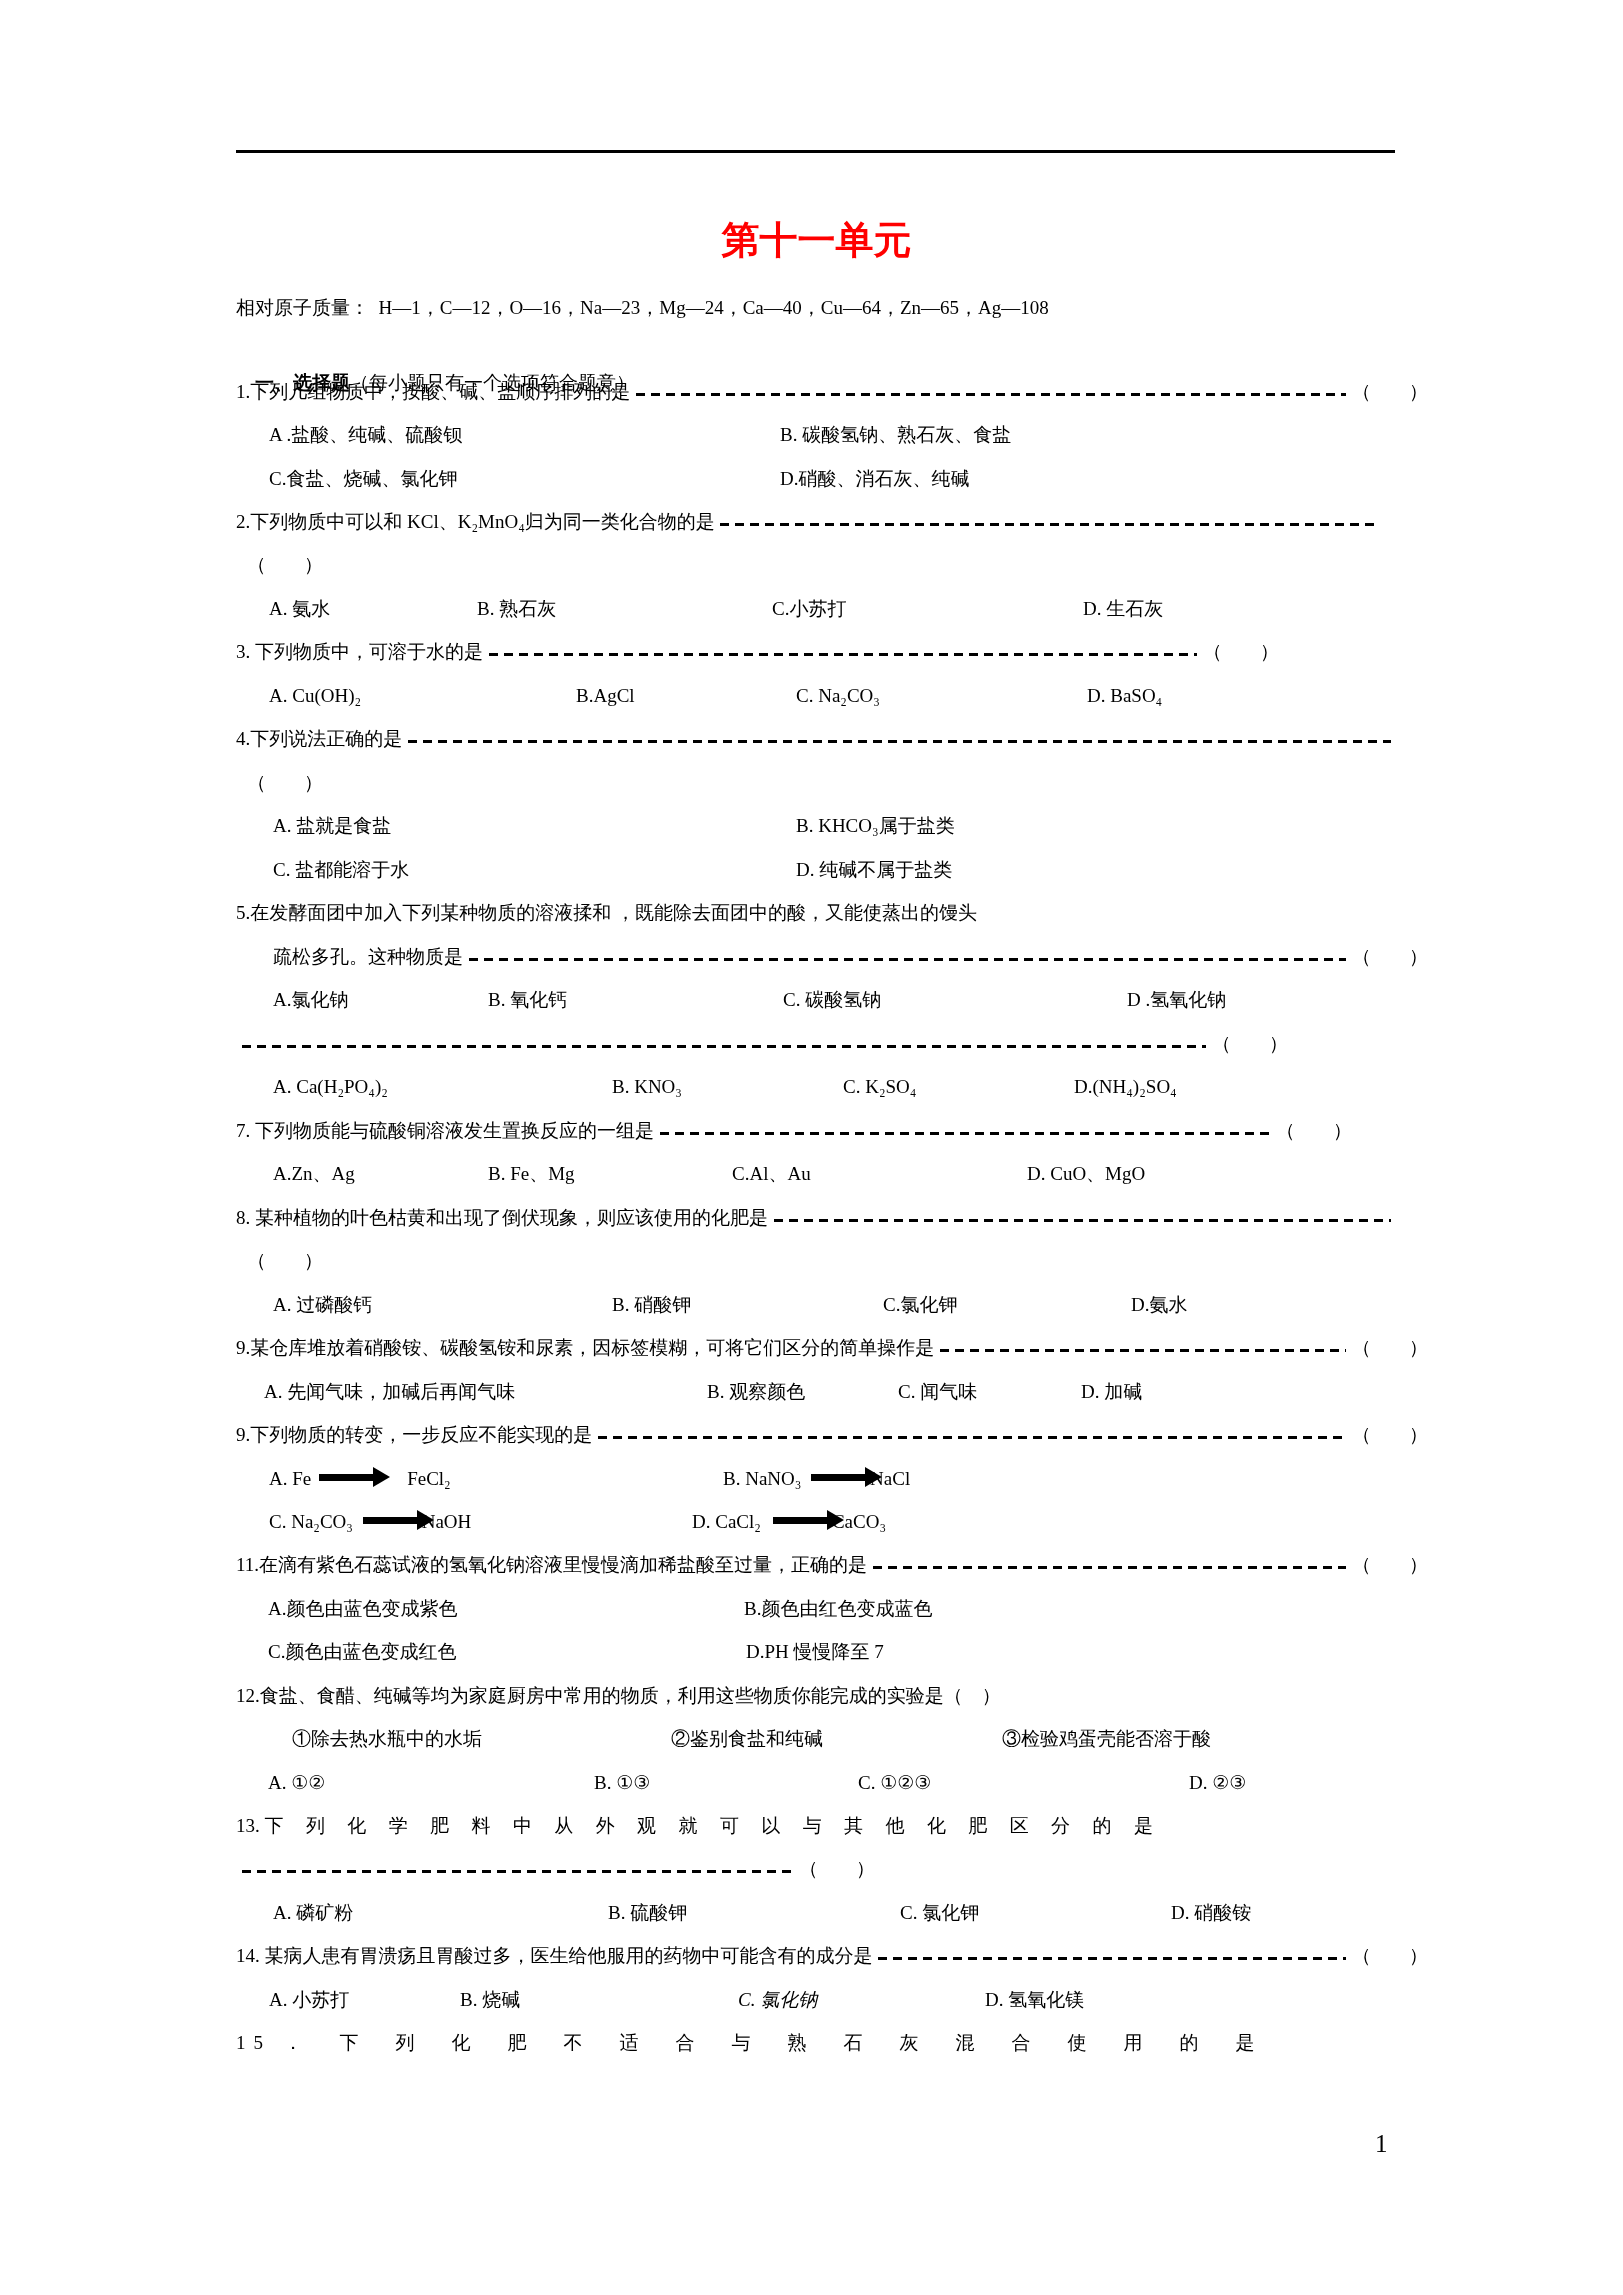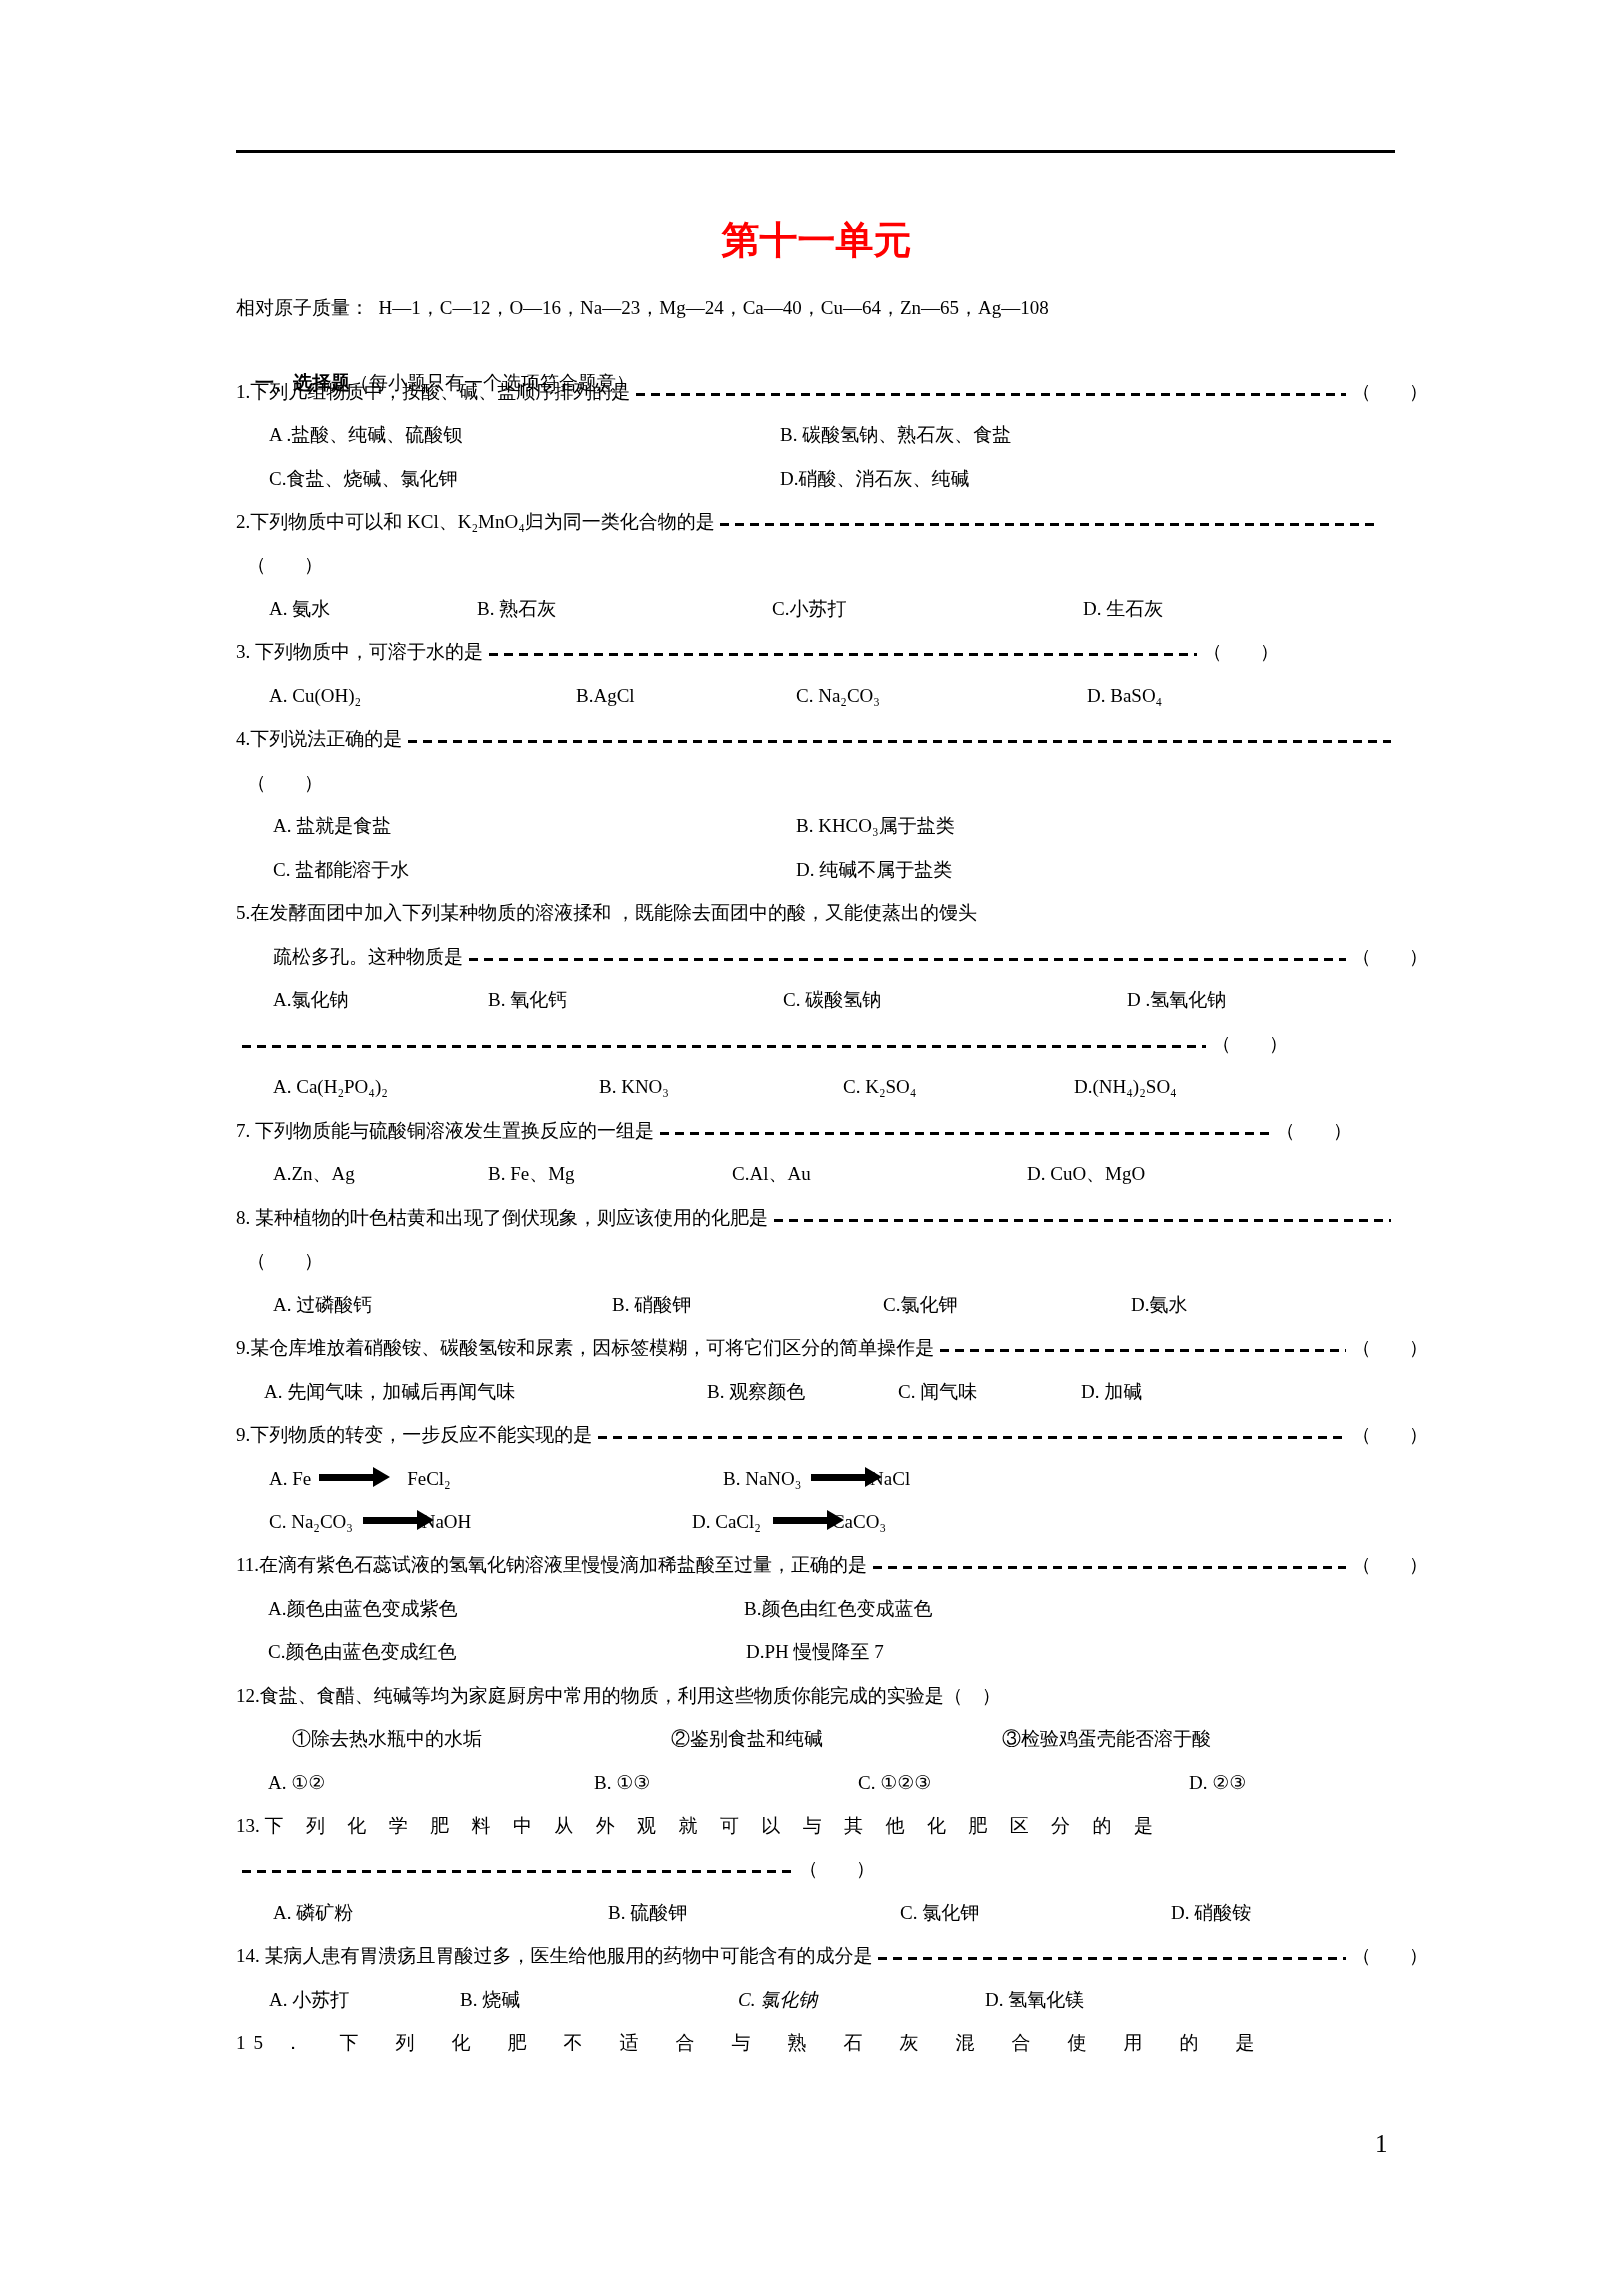--- a/index.html
+++ b/index.html
@@ -77,21 +77,21 @@
       <div class="line flex" style="top: 635px; left: 236px; width: 1043px;"><span>3. 下列物质中，可溶于水的是</span><span class="dashfill"></span><span>（　　）</span></div>
       <div class="line" style="top: 679px; left: 0px; width: 1623px;"><span class="seg" style="left: 269px;"><span>A. Cu(OH)₂</span></span><span class="seg" style="left: 576px;"><span>B.AgCl</span></span><span class="seg" style="left: 796px;"><span>C. Na₂CO₃</span></span><span class="seg" style="left: 1087px;"><span>D. BaSO₄</span></span></div>
       <div class="line flex" style="top: 722px; left: 236px; width: 1161px;"><span>4.下列说法正确的是</span><span class="dashfill"></span></div>
       <div class="line" style="top: 766px; left: 247px;"><span>（　　）</span></div>
       <div class="line" style="top: 809px; left: 0px; width: 1623px; padding-left: 36px;"><span class="seg" style="left: 273px;"><span>A. 盐就是食盐</span></span><span class="seg" style="left: 796px;"><span>B. KHCO₃属于盐类</span></span></div>
       <div class="line" style="top: 853px; left: 0px; width: 1623px;"><span class="seg" style="left: 273px;"><span>C. 盐都能溶于水</span></span><span class="seg" style="left: 796px;"><span>D. 纯碱不属于盐类</span></span></div>
       <div class="line" style="top: 896px; left: 236px;"><span>5.在发酵面团中加入下列某种物质的溶液揉和 ，既能除去面团中的酸，又能使蒸出的馒头</span></div>
       <div class="line flex" style="top: 940px; left: 273px; width: 1155px;"><span>疏松多孔。这种物质是</span><span class="dashfill"></span><span>（　　）</span></div>
       <div class="line" style="top: 983px; left: 0px; width: 1623px; padding-left: 48px;"><span class="seg" style="left: 273px;"><span>A.氯化钠</span></span><span class="seg" style="left: 488px;"><span>B. 氧化钙</span></span><span class="seg" style="left: 783px;"><span>C. 碳酸氢钠</span></span><span class="seg" style="left: 1127px;"><span>D .氢氧化钠</span></span></div>
       <div class="line flex" style="top: 1027px; left: 236px; width: 1052px;"><span class="dashfill"></span><span>（　　）</span></div>
-      <div class="line" style="top: 1070px; left: 0px; width: 1623px;"><span class="seg" style="left: 273px;"><span>A. Ca(H₂PO₄)₂</span></span><span class="seg" style="left: 599px;"><span>B. KNO₃</span></span><span class="seg" style="left: 843px;"><span>C. K₂SO₄</span></span><span class="seg" style="left: 1074px;"><span>D.(NH₄)₂SO₄</span></span></div>
+      <div class="line" style="top: 1070px; left: 0px; width: 1623px;"><span class="seg" style="left: 273px;"><span>A. Ca(H₂PO₄)₂</span></span><span class="seg" style="left: 612px;"><span>B. KNO₃</span></span><span class="seg" style="left: 843px;"><span>C. K₂SO₄</span></span><span class="seg" style="left: 1074px;"><span>D.(NH₄)₂SO₄</span></span></div>
       <div class="line flex" style="top: 1114px; left: 236px; width: 1116px;"><span>7. 下列物质能与硫酸铜溶液发生置换反应的一组是</span><span class="dashfill"></span><span>（　　）</span></div>
       <div class="line" style="top: 1157px; left: 0px; width: 1623px;"><span class="seg" style="left: 273px;"><span>A.Zn、Ag</span></span><span class="seg" style="left: 488px;"><span>B. Fe、Mg</span></span><span class="seg" style="left: 732px;"><span>C.Al、Au</span></span><span class="seg" style="left: 1027px;"><span>D. CuO、MgO</span></span></div>
       <div class="line flex" style="top: 1201px; left: 236px; width: 1161px;"><span>8. 某种植物的叶色枯黄和出现了倒伏现象，则应该使用的化肥是</span><span class="dashfill"></span></div>
       <div class="line" style="top: 1244px; left: 247px;"><span>（　　）</span></div>
       <div class="line" style="top: 1288px; left: 0px; width: 1623px;"><span class="seg" style="left: 273px;"><span>A. 过磷酸钙</span></span><span class="seg" style="left: 612px;"><span>B. 硝酸钾</span></span><span class="seg" style="left: 883px;"><span>C.氯化钾</span></span><span class="seg" style="left: 1131px;"><span>D.氨水</span></span></div>
       <div class="line flex" style="top: 1331px; left: 236px; width: 1192px;"><span>9.某仓库堆放着硝酸铵、碳酸氢铵和尿素，因标签模糊，可将它们区分的简单操作是</span><span class="dashfill"></span><span>（　　）</span></div>
       <div class="line" style="top: 1375px; left: 0px; width: 1623px;"><span class="seg" style="left: 264px;"><span>A. 先闻气味，加碱后再闻气味</span></span><span class="seg" style="left: 707px;"><span>B. 观察颜色</span></span><span class="seg" style="left: 898px;"><span>C. 闻气味</span></span><span class="seg" style="left: 1081px;"><span>D. 加碱</span></span></div>
       <div class="line flex" style="top: 1418px; left: 236px; width: 1192px;"><span>9.下列物质的转变，一步反应不能实现的是</span><span class="dashfill"></span><span>（　　）</span></div>
       <div class="line" style="top: 1462px; left: 0px; width: 1623px;"><span class="seg" style="left: 269px;"><span>A. Fe</span><span class="arrow" style="margin-left: 7.9px; margin-right: 17px;"></span><span>FeCl₂</span></span><span class="seg" style="left: 723px;"><span>B. NaNO₃</span><span class="arrow" style="margin-left: 10px; margin-right: -12.3px;"></span><span>NaCl</span></span></div>
       <div class="line" style="top: 1505px; left: 0px; width: 1623px;"><span class="seg" style="left: 269px;"><span>C. Na₂CO₃</span><span class="arrow" style="margin-left: 10px; margin-right: -12.3px;"></span><span>NaOH</span></span><span class="seg" style="left: 692px;"><span>D. CaCl₂</span><span class="arrow" style="margin-left: 12.3px; margin-right: -12.3px;"></span><span>CaCO₃</span></span></div>

